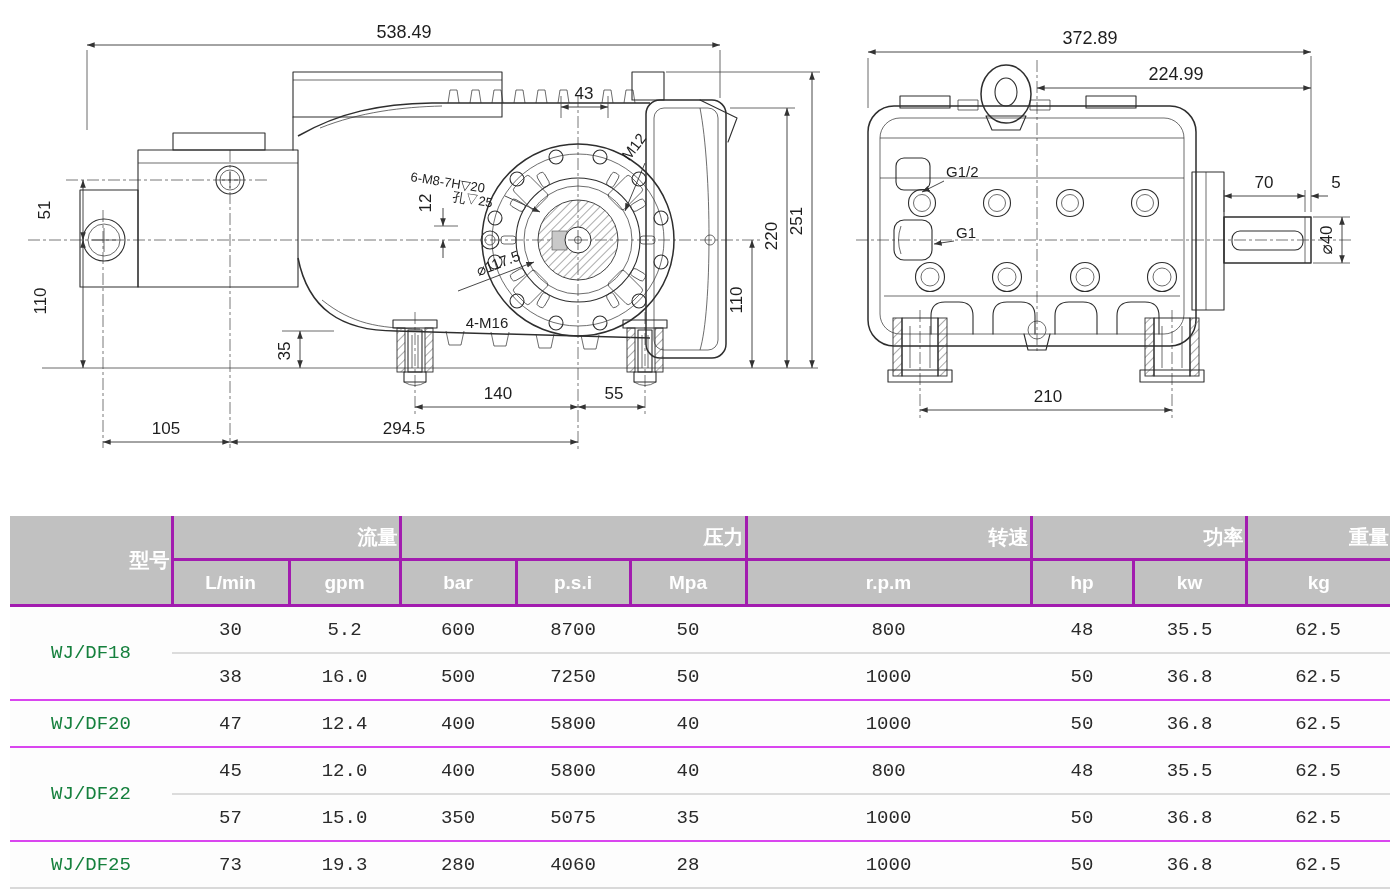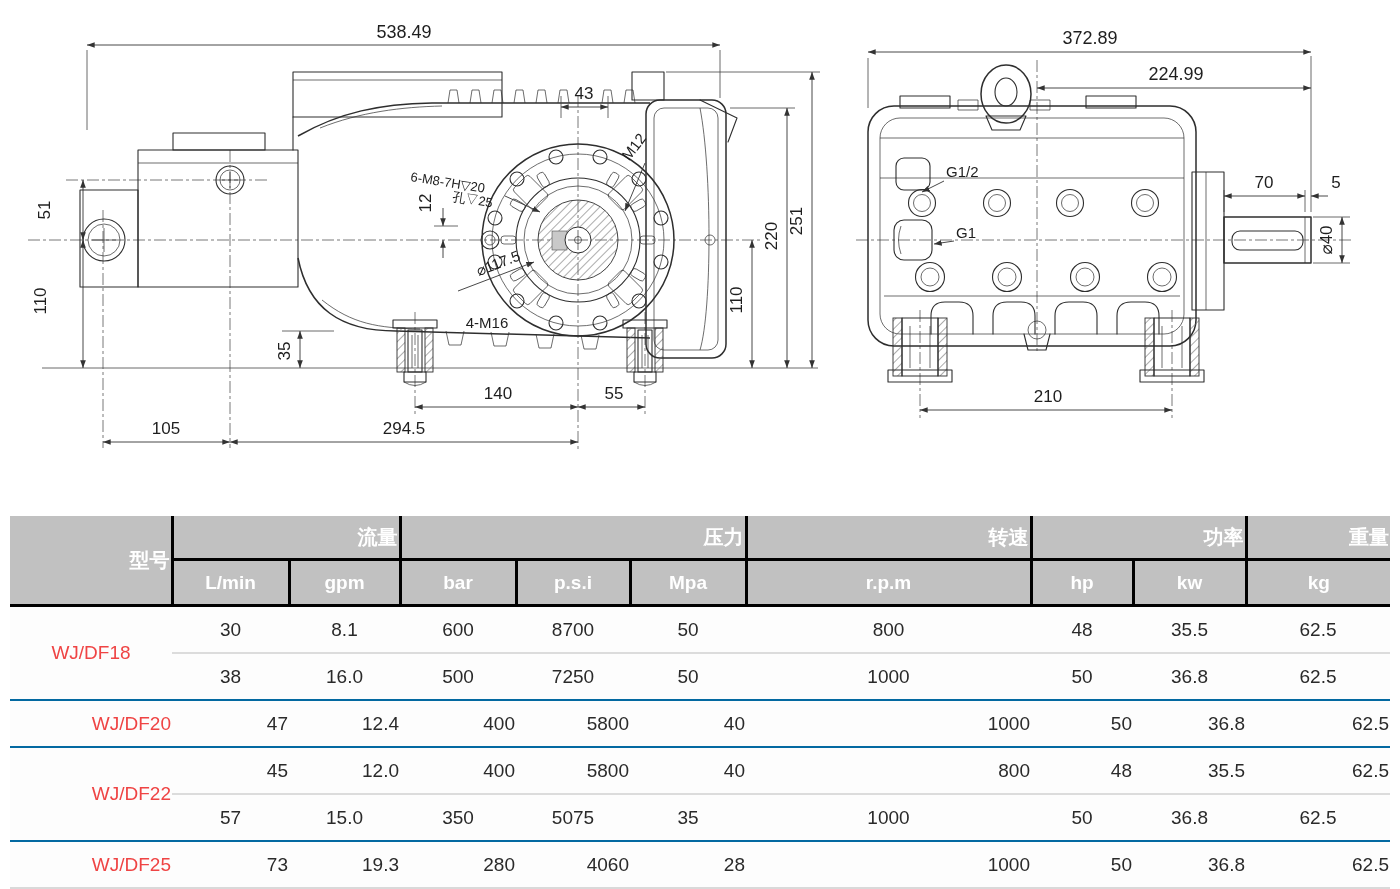--- a/index.html
+++ b/index.html
@@ -14,30 +14,30 @@
   .dim  { fill:none; stroke:#333; stroke-width:0.9; marker-start:url(#ah); marker-end:url(#ah); }
   .ldr  { fill:none; stroke:#333; stroke-width:0.9; marker-end:url(#ah); }
   .hatchf { fill:url(#hatch); stroke:#2e2e2e; stroke-width:0.9; }
   .dtx  { font:17px "Liberation Sans", sans-serif; fill:#1e1e1e; text-anchor:middle; }
   .dtxb { font:18px "Liberation Sans", sans-serif; fill:#1e1e1e; text-anchor:middle; }
   .ntx  { font:13px "Liberation Sans", sans-serif; fill:#1e1e1e; }
   .ltx  { font:15px "Liberation Sans", sans-serif; fill:#1e1e1e; }
   
   .table-wrap { width:1380px; margin:0 10px; }
   table.spec { border-collapse:collapse; width:1380px; table-layout:fixed; }
-  table.spec thead th { background:#c1c1c1; color:#ffffff; border:3px solid #000000; font-weight:bold; }
+  table.spec thead th { background:#c1c1c1; color:#ffffff; border:3px solid #a21caf; font-weight:bold; }
   table.spec thead tr.grp th { height:40px; font-size:20px; }
   table.spec thead tr.unit th { height:41px; font-size:19px; }
   table.spec thead tr.grp th { border-top:0;text-align:right; }
   table.spec thead th:first-child { border-left:0;margin-top:16px; }
   table.spec thead th:last-child { border-right:0;margin-top:19px; }
   table.spec tbody td, table.spec tbody th { height:43px; text-align:center; font-size:19px;
-        color:#2a2a2a; font-weight:normal; background:#fdfdfd; }
-  table.spec tbody .model { font-size:19px; color:#ef4444; }
-  table.spec tbody tr.sep td, table.spec tbody tr.sep th { border-top:2px solid #0369a1;text-align:right; }
+        color:#2a2a2a; font-weight:normal; background:#fdfdfd;font-family:Liberation Mono, monospace; }
+  table.spec tbody .model { font-size:19px; color:#15803d; }
+  table.spec tbody tr.sep td, table.spec tbody tr.sep th { border-top:2px solid #d946ef; }
   table.spec tbody tr.sub td { border-top:2px solid #dcdcdc; }
   table.spec { border-bottom:2px solid #d9d9d9; }
 </style>
 </head>
 <body>
 
 <div class="drawing-wrap">
 <svg width="1400" height="516" viewBox="0 0 1400 516" xmlns="http://www.w3.org/2000/svg">
   <defs>
     <marker id="ah" viewBox="0 0 10 10" refX="9.5" refY="5" markerWidth="9" markerHeight="9" orient="auto-start-reverse">
@@ -407,21 +407,21 @@
         <th>r.p.m</th>
         <th>hp</th>
         <th>kw</th>
         <th>kg</th>
       </tr>
     </thead>
     <tbody>
       <tr>
         <th class="model" rowspan="2">WJ/DF18</th>
         <td>30</td>
-        <td>8.1</td>
+        <td>5.2</td>
         <td>600</td>
         <td>8700</td>
         <td>50</td>
         <td>800</td>
         <td>48</td>
         <td>35.5</td>
         <td>62.5</td>
       </tr>
       <tr class="sub">
         <td>38</td>

